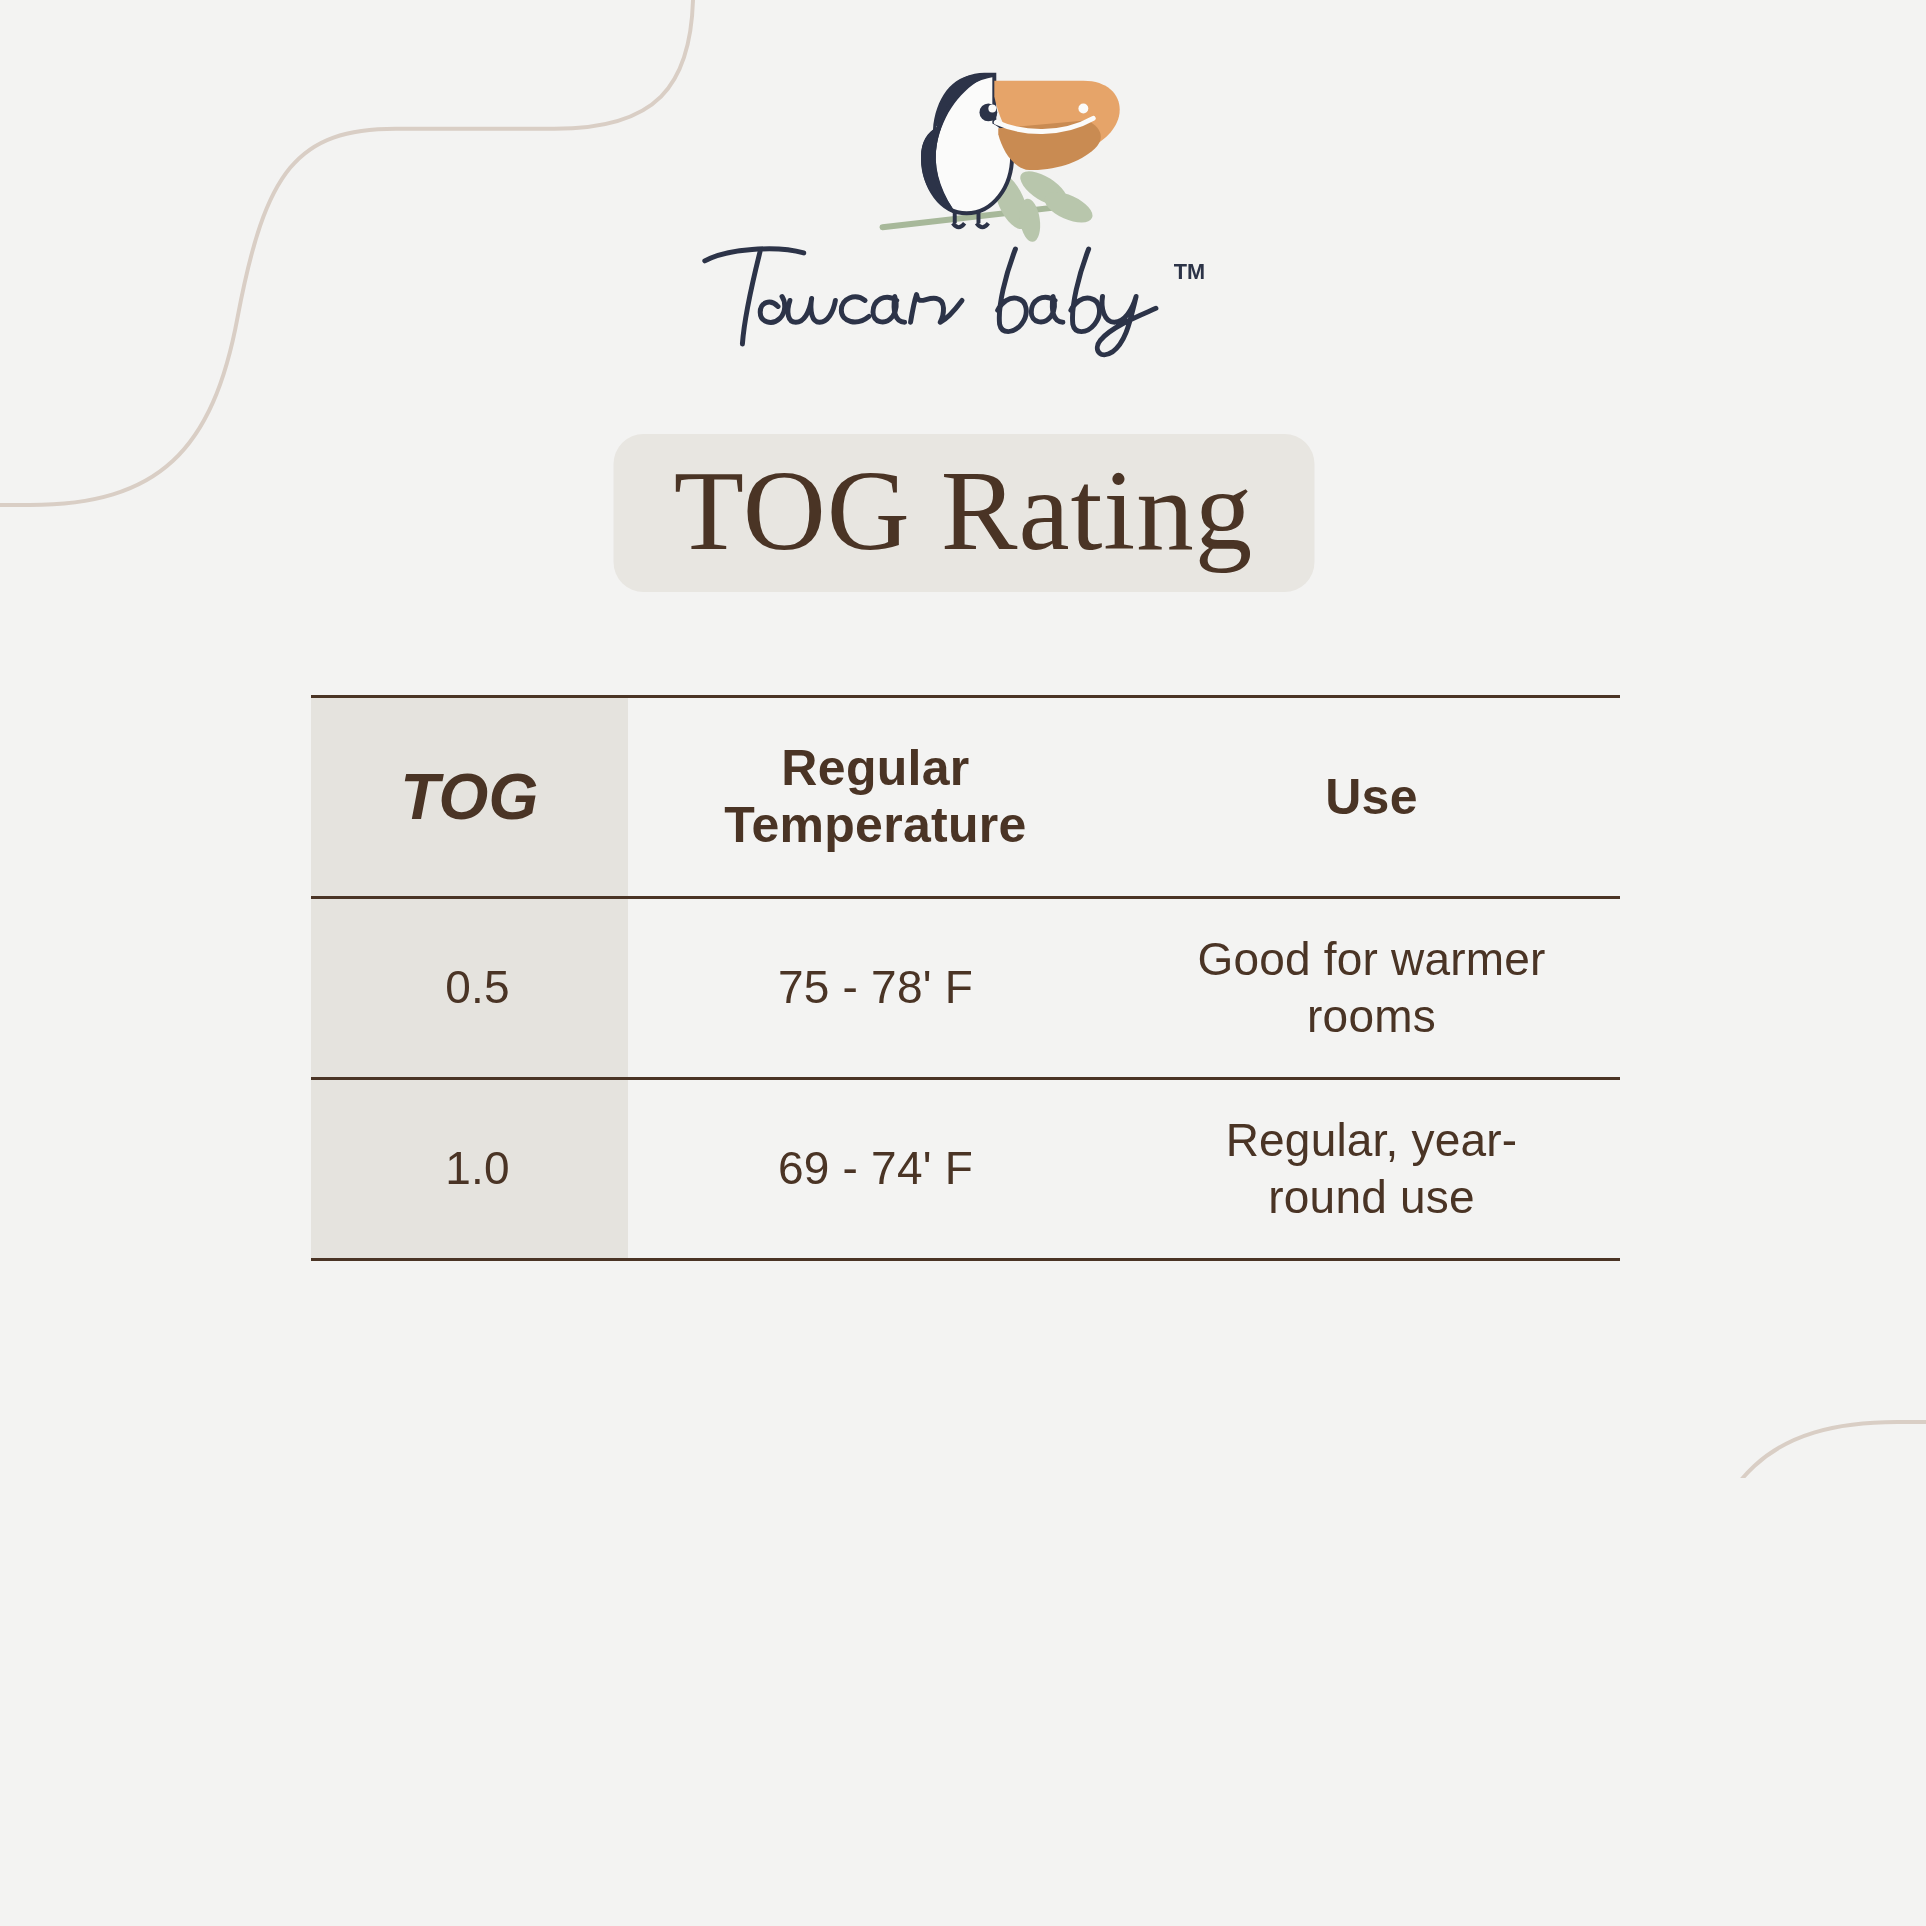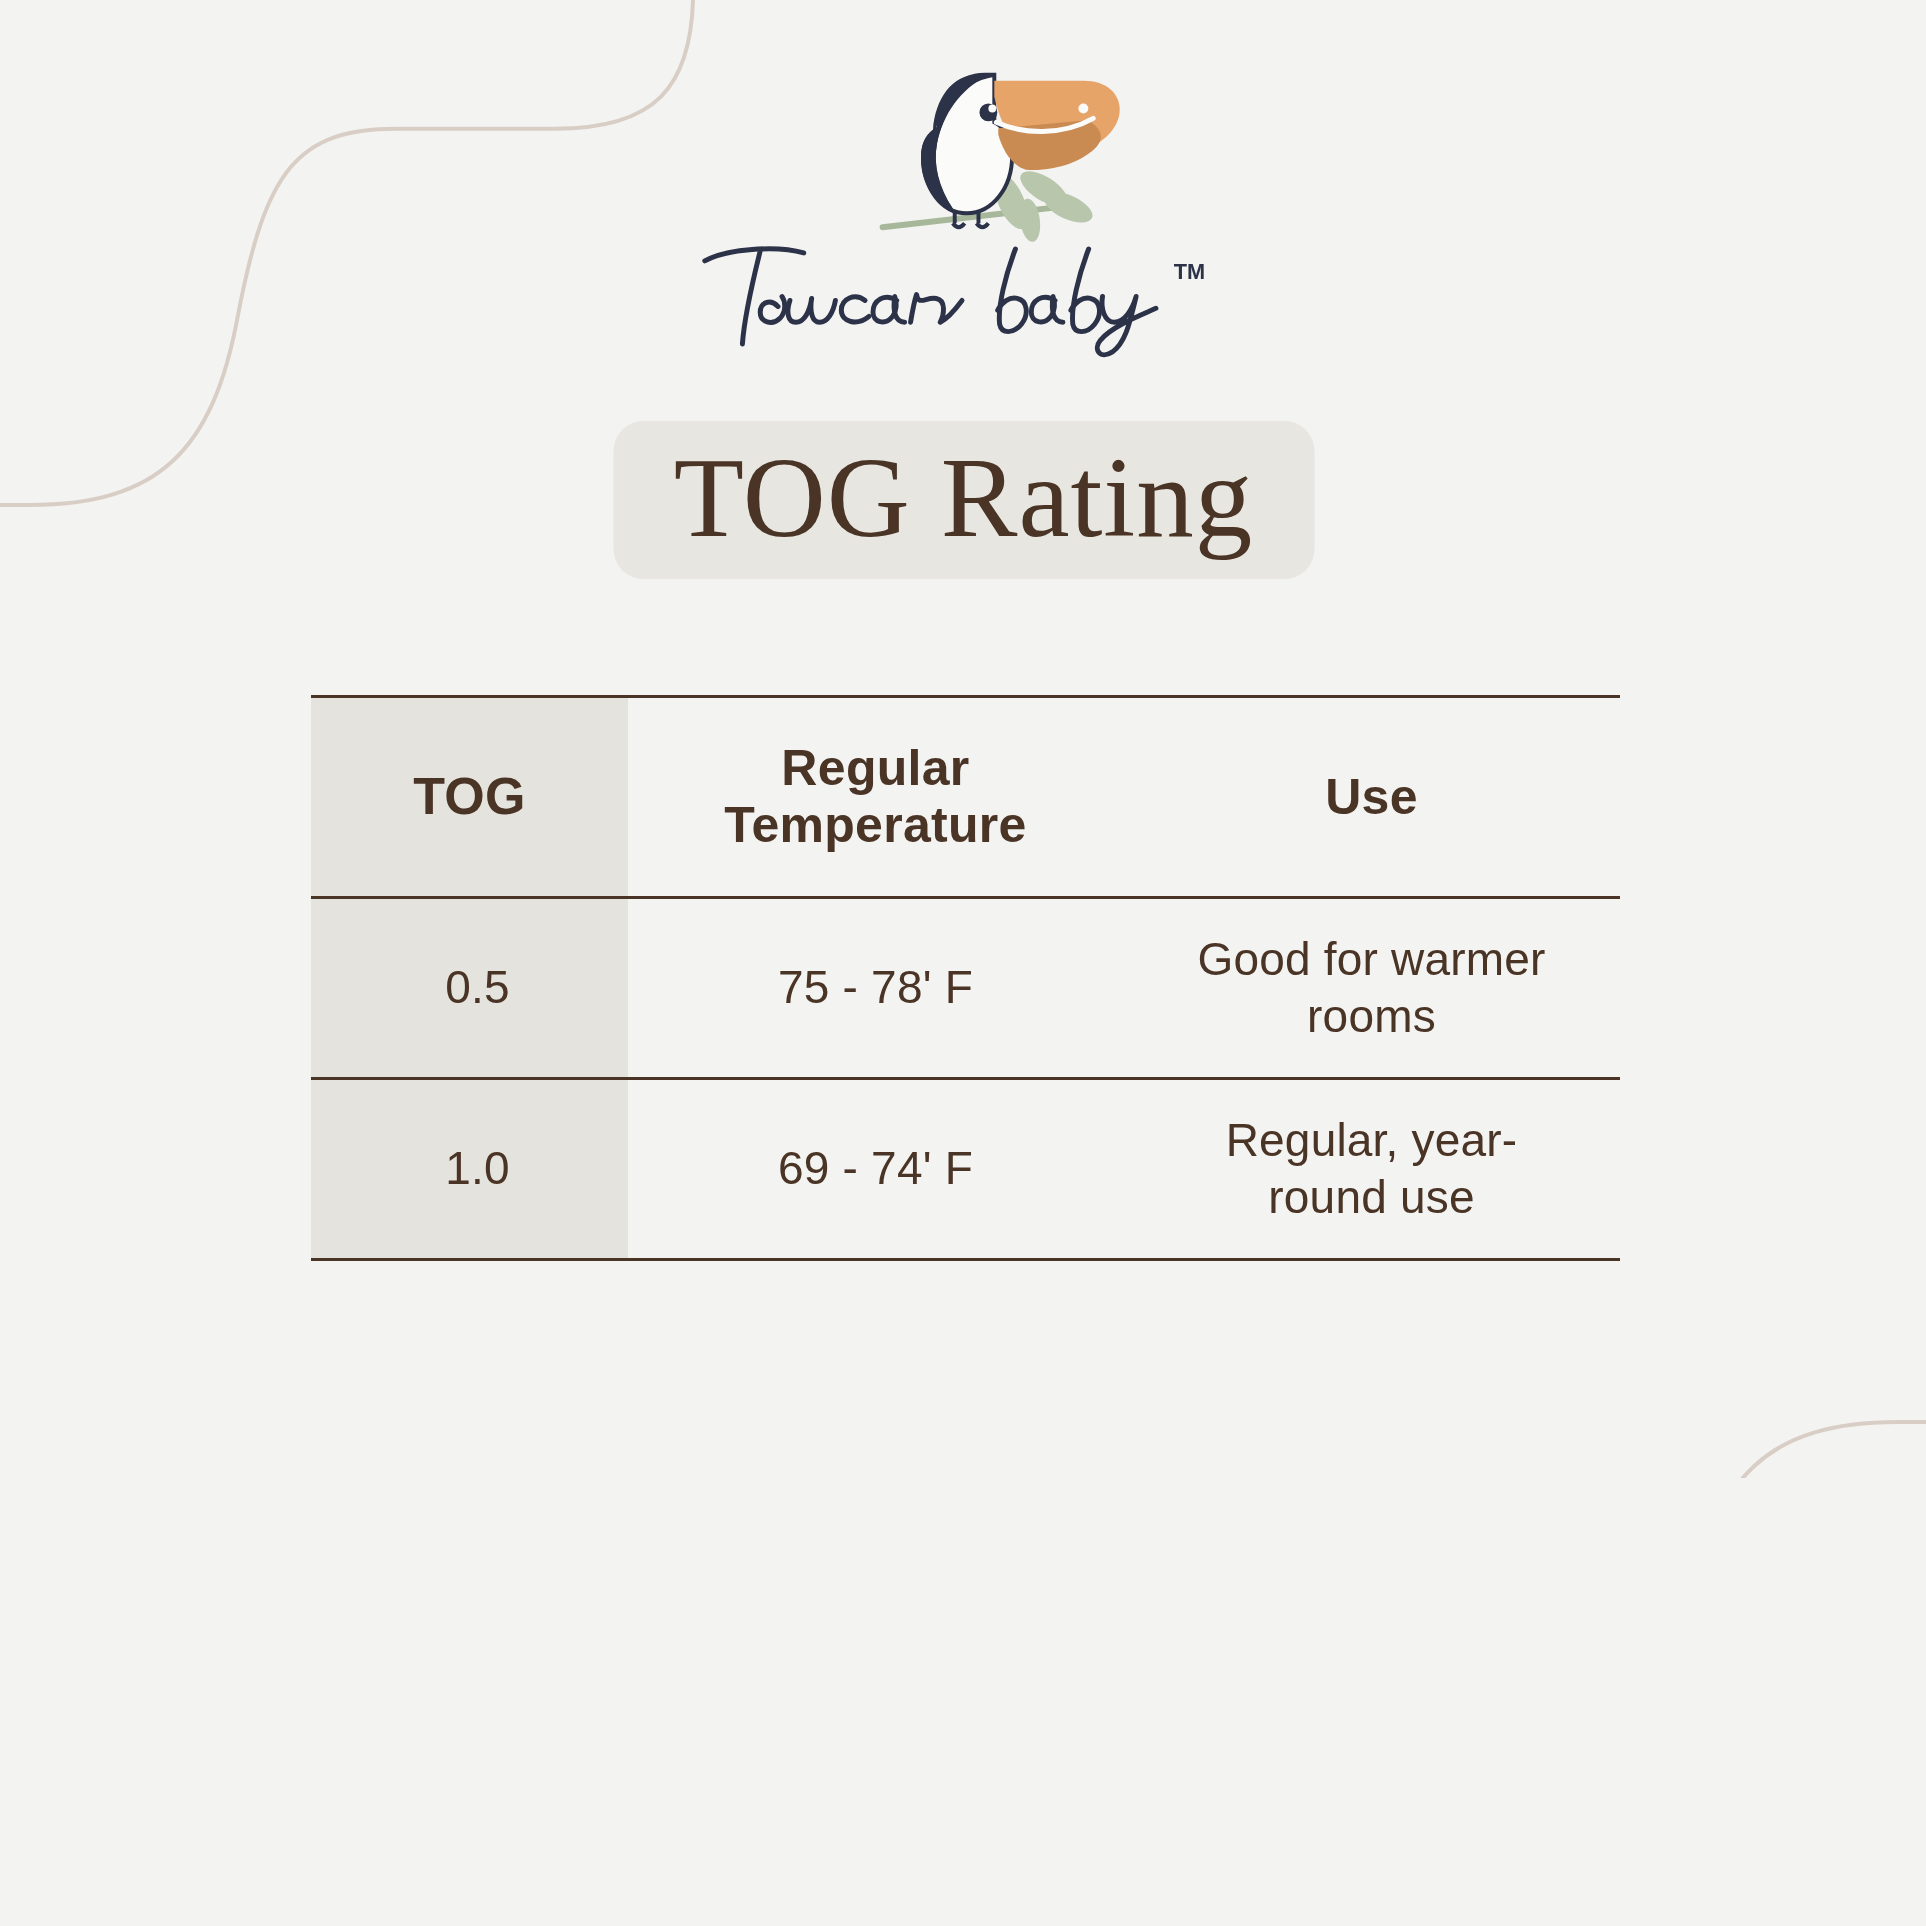--- a/index.html
+++ b/index.html
@@ -51,21 +51,21 @@
     width: 554px;
     height: 129px;
     margin-top: -14px;
   }
 
   
   .title-pill {
     position: absolute;
     left: 50%;
     transform: translateX(-50%);
-    top: 421px;
+    top: 434px;
     width: 701px;
     height: 158px;
     background: #e8e6e1;
     border-radius: 30px;
     display: flex;
     align-items: center;
     justify-content: center;
   }
   .title-text {
     font-family: "Liberation Serif", "DejaVu Serif", serif;
@@ -116,21 +116,22 @@
   .row-head th { height: 198px; }
   .row-data td { height: 178px; }
 
   .th-text {
     font-size: 50px;
     font-weight: bold;
     line-height: 1.14;
     letter-spacing: 0.3px;
   }
   .th-text.italic {
-    font-size: 52px;
+    font-style: italic;
+    font-size: 64px;
   }
   .cell-text {
     font-size: 46px;
     font-weight: normal;
     line-height: 1.24;
     letter-spacing: 0.2px;
   }
   .cell-text.tog-val {
     font-size: 46px;
     padding-left: 16px;

